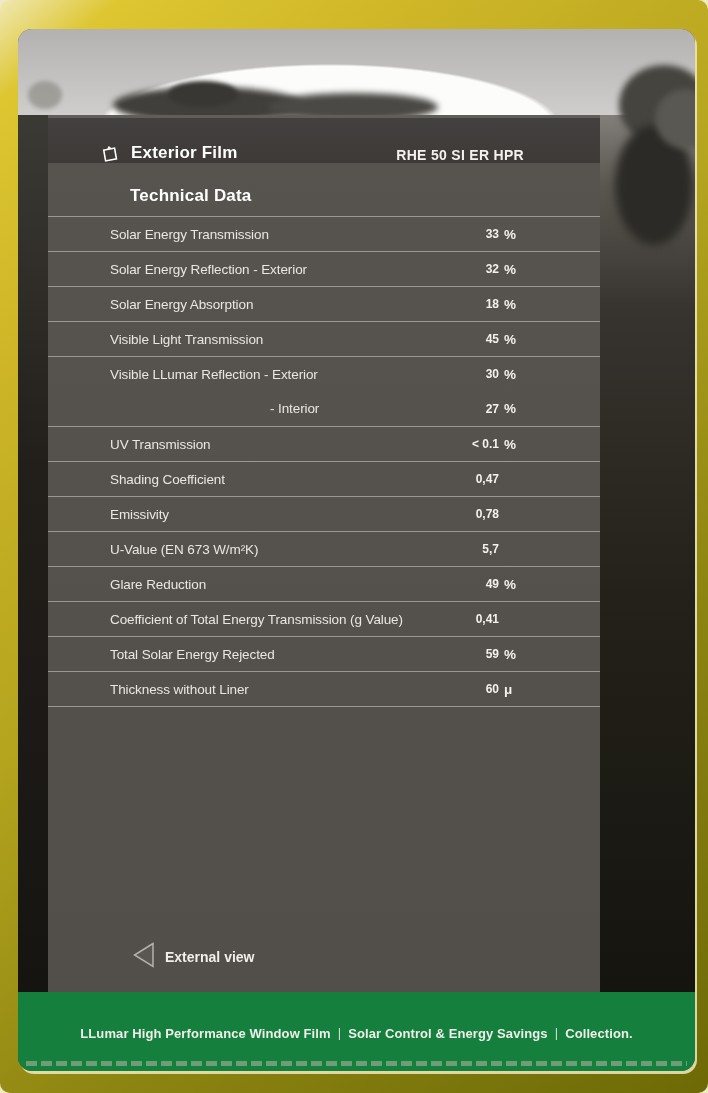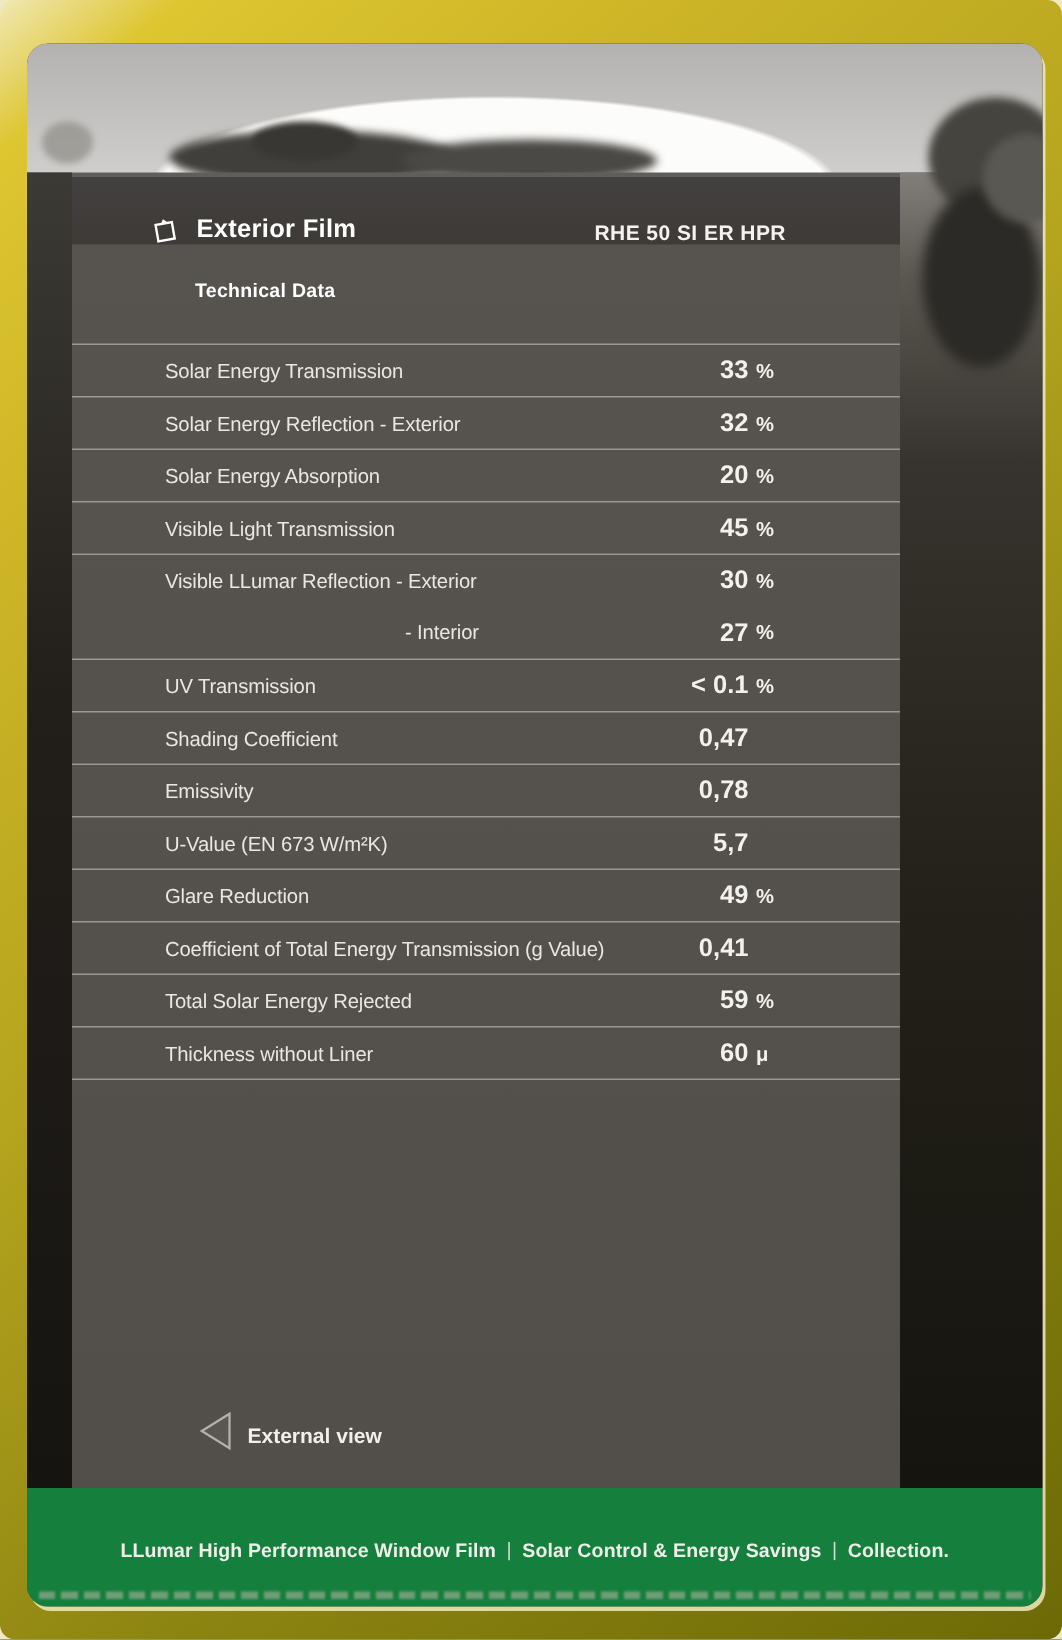--- a/index.html
+++ b/index.html
@@ -53,30 +53,30 @@
     background:linear-gradient(180deg,#575450 0%,#524f4a 100%);
   }
   .panel-header {
     height:45px; display:flex; align-items:flex-end;
     background:linear-gradient(180deg,#434040 0%,#3d3a37 100%);
     padding-left:52px; box-sizing:border-box;
   }
   .panel-header .icon { display:flex; align-items:center; margin-right:11px; }
   .panel-title { color:#ffffff; font-weight:bold; font-size:17px; letter-spacing:.2px; flex:1; }
   .model-code  { color:#f4f2ee; font-weight:bold; font-size:14px; letter-spacing:.3px; padding-right:76px; }
-  .table-title { margin:23px 0 28px 82px; color:#ffffff; font-weight:bold; font-size:13px; letter-spacing:.2px; }
+  .table-title { margin:23px 0 10px 82px; color:#ffffff; font-weight:bold; font-size:17px; letter-spacing:.2px; }
   .rows { border-bottom:1px solid rgba(225,221,212,.5); }
   .row {
     box-sizing:border-box; height:35px; display:flex; align-items:center;
     border-top:1px solid rgba(225,221,212,.5);
   }
   .row.no-divider { border-top:none; }
   .row-label { flex:1; padding-left:62px; font-size:13.5px; color:#eae7e2; letter-spacing:-.1px; }
   .row.indent .row-label { padding-left:222px; }
-  .row-value { text-align:right; font-size:17px; font-weight:bold; color:#f3f1ed; }
+  .row-value { text-align:right; font-size:12px; font-weight:bold; color:#f3f1ed; }
   .row-unit  { width:16px; margin-left:5px; margin-right:80px; font-size:13.5px; font-weight:bold; color:#f3f1ed; text-align:left; }
   .view-indicator {
     position:absolute; left:80px; bottom:18px;
     display:flex; align-items:center; gap:7px;
   }
   .view-label { color:#f1efeb; font-weight:bold; font-size:14px; }
   
   .footer-band { position:absolute; left:0; bottom:0; width:100%; height:79px; background:#15803d; }
   .footer-text {
     position:absolute; left:0; right:0; top:34px; text-align:center;
@@ -133,21 +133,21 @@
   </div>
 
   <div class="row">
     <span class="row-label">Solar Energy Reflection - Exterior</span>
     <span class="row-value">32</span>
     <span class="row-unit">%</span>
   </div>
 
   <div class="row">
     <span class="row-label">Solar Energy Absorption</span>
-    <span class="row-value">20</span>
+    <span class="row-value">18</span>
     <span class="row-unit">%</span>
   </div>
 
   <div class="row">
     <span class="row-label">Visible Light Transmission</span>
     <span class="row-value">45</span>
     <span class="row-unit">%</span>
   </div>
 
   <div class="row">

